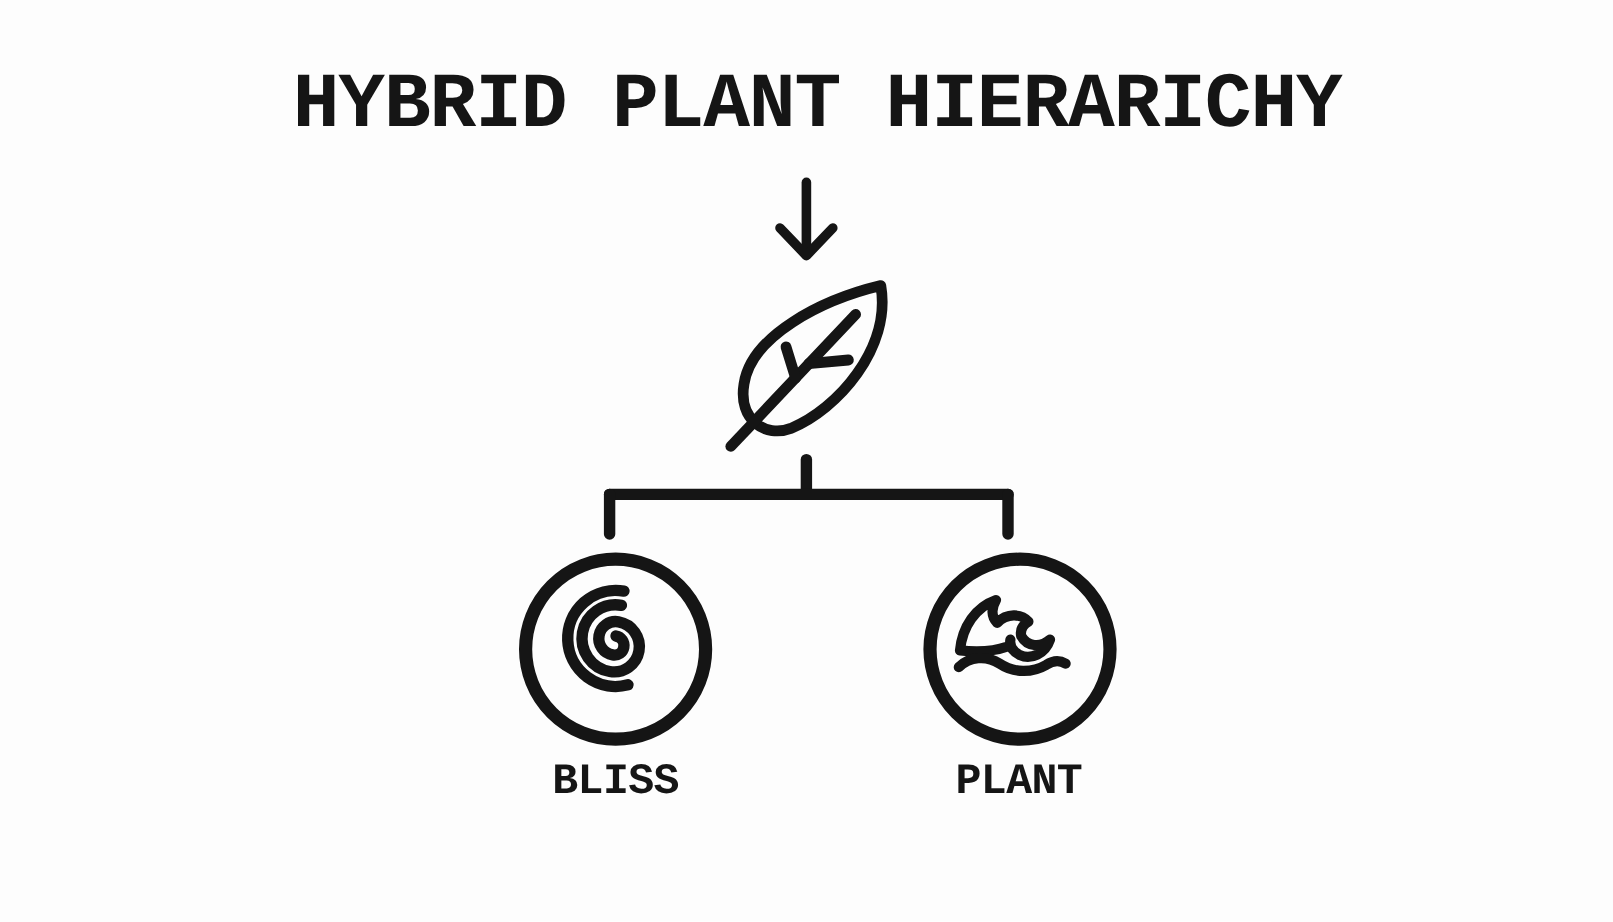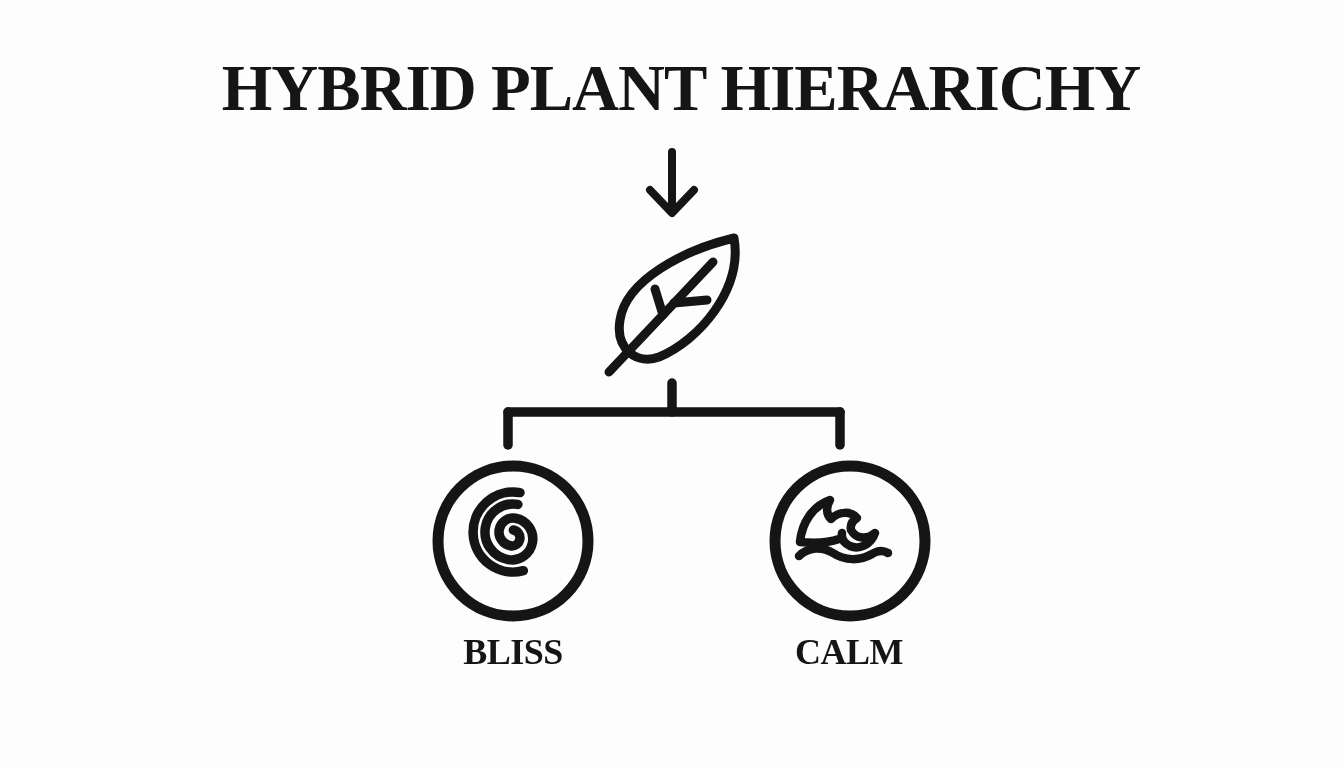--- a/index.html
+++ b/index.html
@@ -1,21 +1,21 @@
 <!DOCTYPE html>
 <html><head>
 <meta charset="utf-8">
 <style>
   html,body{margin:0;padding:0;}
   .canvas{
     position:relative;
     width:1344px;height:768px;
     background:var(--background,#fdfdfd);
     overflow:hidden;
-    font-family:Liberation Serif, serif;
+    font-family:Liberation Mono, monospace;
     color:var(--ink,#151515);
   }
   .title{
     position:absolute;
     left:0;top:56px;width:1344px;
     padding-left:18px;
     box-sizing:border-box;
     text-align:center;
     font-size:65px;line-height:1;
     font-weight:bold;
@@ -95,15 +95,15 @@
       <g transform="translate(24,36)">
 
         <path class="stroke" stroke-width="8.5" d="M47,44 C33,49 18,48 8,47 C10,27 21,11 38,5 C34,12 34,19 39,24 C47,16 59,16 65,23 C60,26 58,30 59,35 C64,44 75,45 83,38 C79,50 67,55 58,51 C52,48 49,44 50,38"></path>
 
         <path class="stroke" stroke-width="8.5" d="M7,61 C16,52 30,51 41,58 C53,66 68,66 80,59 C86,55 91,55 96,58"></path>
       </g>
     </svg>
   </div>
 
   <div class="node-label" style="left:383px;top:634px;">BLISS</div>
-  <div class="node-label" style="left:719px;top:634px;">CALM</div>
+  <div class="node-label" style="left:719px;top:634px;">PLANT</div>
 
 </div>
 
 </body></html>

